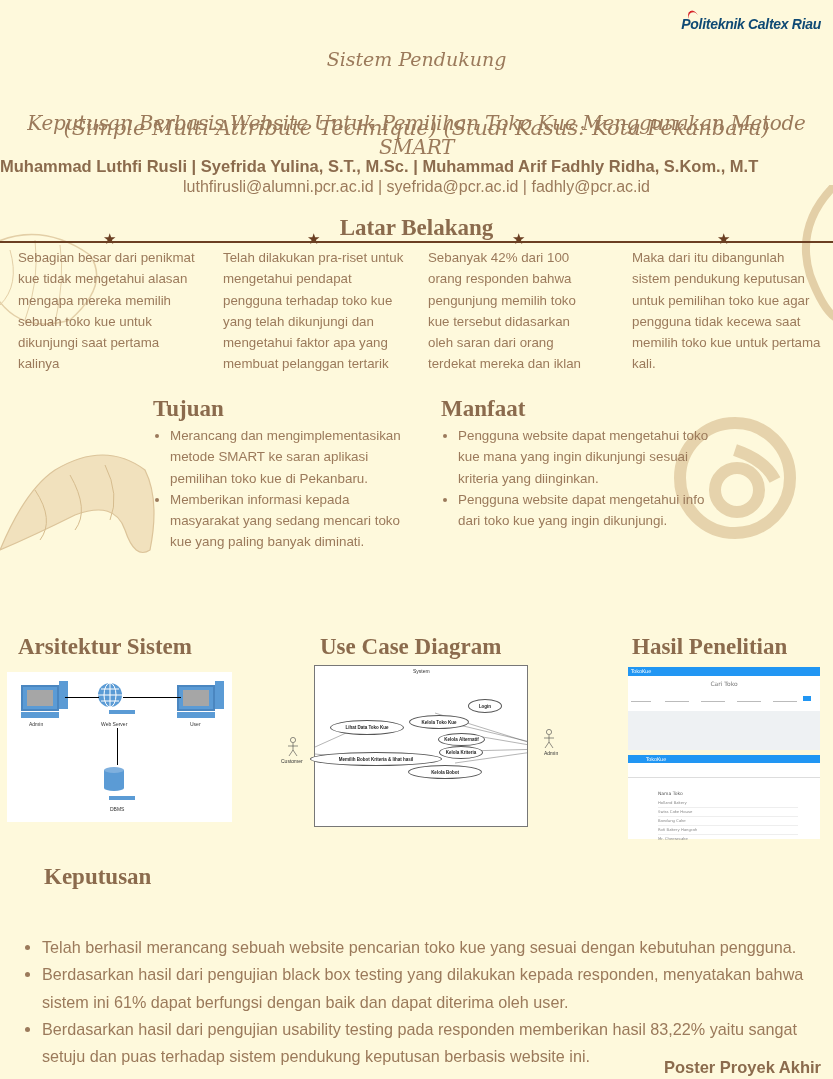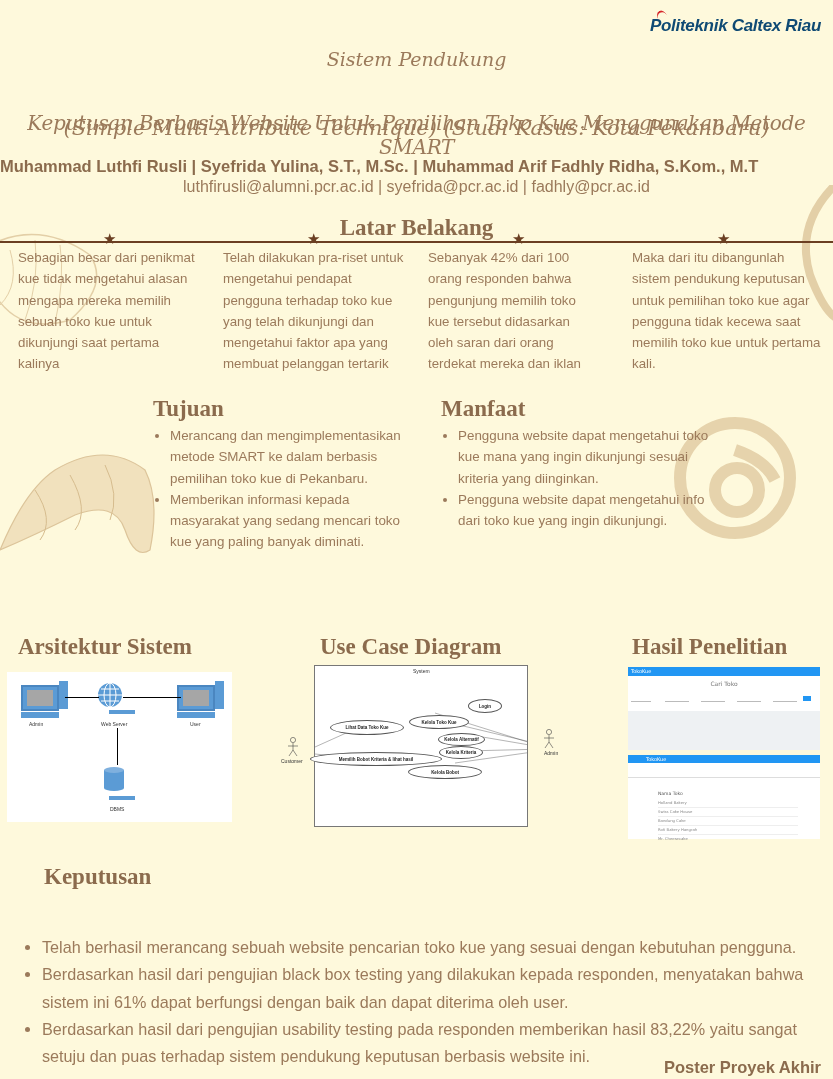--- a/index.html
+++ b/index.html
@@ -6,21 +6,21 @@
   body {
     width:833px; height:1079px; overflow:hidden; position:relative;
     background:#fef9dc;
     font-family:"DejaVu Sans", sans-serif;
     color:#8b6b4d;
   }
   .abs { position:absolute; }
   .deco { position:absolute; pointer-events:none; }
 
   
-  .logo { right:12px; top:16px; font-family:"Liberation Sans", sans-serif; font-style:italic; font-weight:bold; font-size:17px; color:#0f4a74; letter-spacing:-0.3px; }
+  .logo { right:12px; top:16px; font-family:"Liberation Sans", sans-serif; font-style:italic; font-weight:bold; font-size:14px; color:#0f4a74; letter-spacing:-0.3px; }
   .logo-swoosh { position:absolute; left:8px; top:-6px; width:10px; height:14px; border-top:2px solid #d6262a; border-radius:50% 50% 0 0; transform:rotate(-30deg); }
 
   
   .title { left:0; width:833px; text-align:center; font-family:"DejaVu Serif", serif; font-style:italic; color:#9b7a5b; }
   .title-l1 { top:48px; font-size:19px; }
   .title-l2 { top:82px; font-size:20px; letter-spacing:-0.3px;margin-top:29px; }
   .title-l3 { top:116px; font-size:21px; }
 
   .authors { top:157px; left:0; width:659px; text-align:center; font-family:"Liberation Sans", sans-serif; font-weight:bold; font-size:16.5px; color:#8b6b4d; white-space:nowrap; }
   .emails { top:178px; left:0; width:833px; text-align:center; font-family:"Liberation Sans", sans-serif; font-size:16px; color:#9b7a5b; }
@@ -93,21 +93,21 @@
   <span class="star" style="left:512px">★</span>
   <span class="star" style="left:717px">★</span>
 </div>
 <div class="abs col" style="left:18px;top:247px">Sebagian besar dari penikmat kue tidak mengetahui alasan mengapa mereka memilih sebuah toko kue untuk dikunjungi saat pertama kalinya</div>
 <div class="abs col" style="left:223px;top:247px;width:190px">Telah dilakukan pra-riset untuk mengetahui pendapat pengguna terhadap toko kue yang telah dikunjungi dan mengetahui faktor apa yang membuat pelanggan tertarik</div>
 <div class="abs col" style="left:428px;top:247px;width:170px">Sebanyak 42% dari 100 orang responden bahwa pengunjung  memilih toko kue tersebut didasarkan oleh saran dari orang terdekat mereka dan iklan</div>
 <div class="abs col" style="left:632px;top:247px;width:190px">Maka dari itu dibangunlah sistem pendukung keputusan untuk pemilihan toko kue agar pengguna tidak kecewa saat memilih toko kue untuk pertama kali.</div>
 
 <h2 class="abs sec" style="left:153px;top:396px">Tujuan</h2>
 <ul class="abs bul" style="left:152px;top:425px;width:240px">
-  <li>Merancang dan mengimplementasikan metode SMART ke dalam berbasis pemilihan toko kue di Pekanbaru.</li>
+  <li>Merancang dan mengimplementasikan metode SMART ke saran aplikasi pemilihan toko kue di Pekanbaru.</li>
   <li>Memberikan informasi kepada masyarakat yang sedang mencari toko kue yang paling banyak diminati.</li>
 </ul>
 
 <h2 class="abs sec" style="left:441px;top:396px">Manfaat</h2>
 <ul class="abs bul" style="left:440px;top:425px;width:262px">
   <li>Pengguna website dapat mengetahui toko kue mana yang ingin dikunjungi sesuai kriteria yang diinginkan.</li>
   <li>Pengguna website dapat mengetahui info dari toko kue yang ingin dikunjungi.</li>
 </ul>
 
 <h2 class="abs sec" style="left:18px;top:634px">Arsitektur Sistem</h2>

